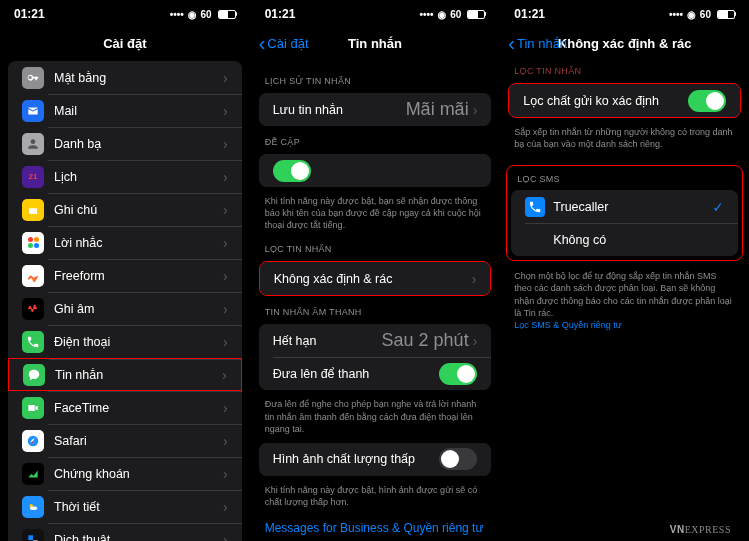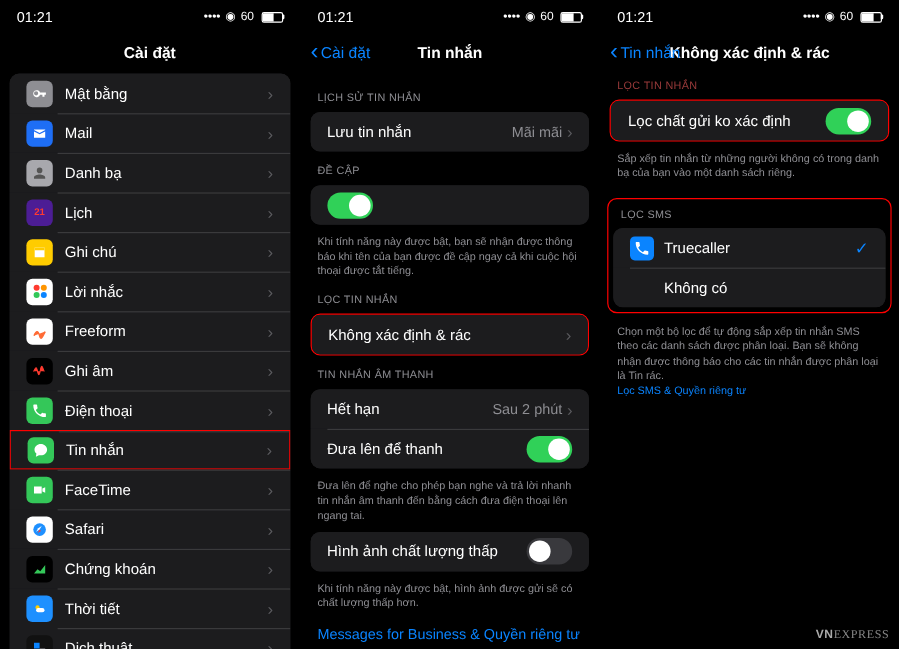--- a/index.html
+++ b/index.html
@@ -1,51 +1,51 @@
 <!DOCTYPE html>
 <html><head>
 <meta charset="utf-8">
 <style>
 * { margin: 0; padding: 0; box-sizing: border-box; font-family: -apple-system, BlinkMacSystemFont, sans-serif; }
 body { background: #000; display: flex; width: 749px; height: 541px; overflow: hidden; position: relative; }
 .screen { width: 249.67px; height: 541px; background: #000; display: flex; flex-direction: column; position: relative; overflow: hidden; }
 .screen + .screen { border-left: 1px solid #000; }
-.status-bar { height: 28px; display: flex; justify-content: space-between; align-items: center; padding: 0 14px; color: #fff; font-size: 12px; font-weight: 400; }
+.status-bar { height: 28px; display: flex; justify-content: space-between; align-items: center; padding: 0 14px; color: #fff; font-size: 12px; font-weight: 700; }
 .status-right { display: flex; align-items: center; gap: 4px; }
 .signal, .wifi { font-size: 10px; }
 .battery { border: 1px solid #fff; border-radius: 2px; width: 18px; height: 9px; position: relative; display: flex; align-items: center; }
 .battery::after { content: ""; position: absolute; right: -2px; width: 1.5px; height: 4px; background: #fff; border-radius: 0 1px 1px 0; }
 .battery-fill { background: #fff; height: 100%; width: 60%; border-radius: 1px 0 0 1px; }
 .battery-pct { font-size: 10px; margin-right: 2px; }
 .nav-bar { height: 30px; display: flex; align-items: center; justify-content: center; position: relative; padding: 0 4px; }
 .nav-back { position: absolute; left: 8px; color: #0a84ff; font-size: 13px; display: flex; align-items: center; }
 .nav-back::before { content: "‹"; font-size: 20px; margin-right: 2px; line-height: 0.7; }
 .nav-title { color: #fff; font-size: 13px; font-weight: 600; }
 .content { flex: 1; overflow-y: auto; }
 .content::-webkit-scrollbar { display: none; }
 .section-header { color: #8e8e93; font-size: 9px; text-transform: uppercase; padding: 8px 14px 4px; letter-spacing: 0.3px; }
 .row { display: flex; align-items: center; height: 33px; padding: 0 14px; background: #1c1c1e; position: relative; }
 .row + .row::before { content: ""; position: absolute; left: 40px; right: 0; top: 0; height: 0.5px; background: #3a3a3c; }
 .no-icon .row + .row::before { left: 14px; }
 .group { margin: 3px 8px; border-radius: 8px; overflow: hidden; background: #1c1c1e; }
 .app-icon { width: 22px; height: 22px; border-radius: 5px; margin-right: 10px; display: flex; align-items: center; justify-content: center; font-size: 12px; flex-shrink: 0; }
 .row-label { color: #fff; font-size: 12.5px; flex: 1; white-space: nowrap; overflow: hidden; }
-.row-value { color: #8e8e93; font-size: 12px; margin-right: 4px; }
+.row-value { color: #8e8e93; font-size: 18px; margin-right: 4px; }
 .chevron { color: #5a5a5e; font-size: 14px; }
 .highlight { border: 1.5px solid #ff0000; }
 .toggle { width: 38px; height: 22px; border-radius: 11px; position: relative; flex-shrink: 0; }
 .toggle::after { content: ""; position: absolute; width: 18px; height: 18px; background: #fff; border-radius: 50%; top: 2px; }
 .toggle.on { background: #30d158; }
 .toggle.on::after { right: 2px; }
 .toggle.off { background: #39393d; }
 .toggle.off::after { left: 2px; }
 .footer-text { color: #8e8e93; font-size: 9px; padding: 5px 14px; line-height: 1.35; }
 .link-text { color: #0a84ff; font-size: 12px; padding: 8px 14px; }
 .checkmark { color: #0a84ff; font-size: 14px; }
-.watermark { position: absolute; bottom: 6px; right: 8px; color: #888; font-size: 10px; font-family: serif; letter-spacing: 0.5px; }
+.watermark { position: absolute; bottom: 6px; right: 18px; color: #888; font-size: 10px; font-family: serif; letter-spacing: 0.5px; }
 .watermark b { color: #aaa; font-weight: 700; }
 .filter-icon { width: 20px; height: 20px; border-radius: 4px; margin-right: 8px; display: flex; align-items: center; justify-content: center; flex-shrink: 0; }
 .spacer { height: 10px; }
 .svg-icon { width: 14px; height: 14px; fill: #fff; }
 .section-header-red { color: #9a3a3a; font-size: 9px; text-transform: uppercase; padding: 8px 14px 4px; letter-spacing: 0.3px; }
 </style>
 </head>
 <body>
 
 <div class="screen">

